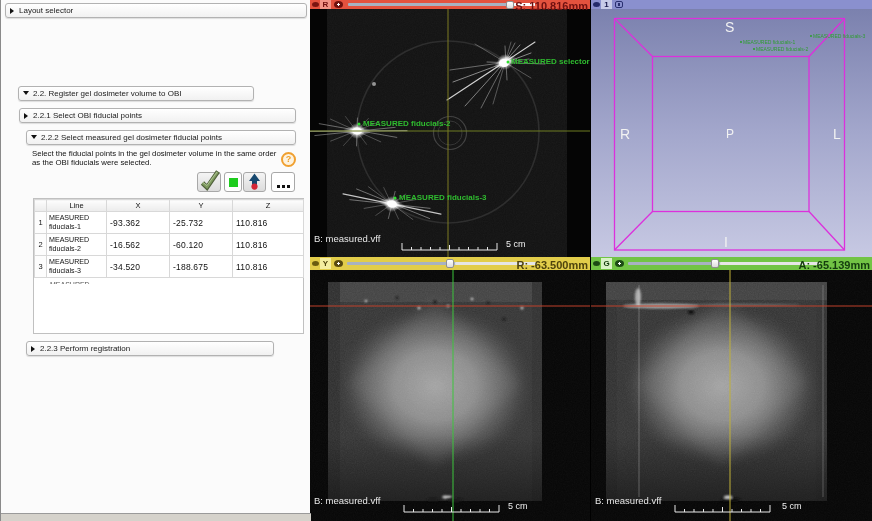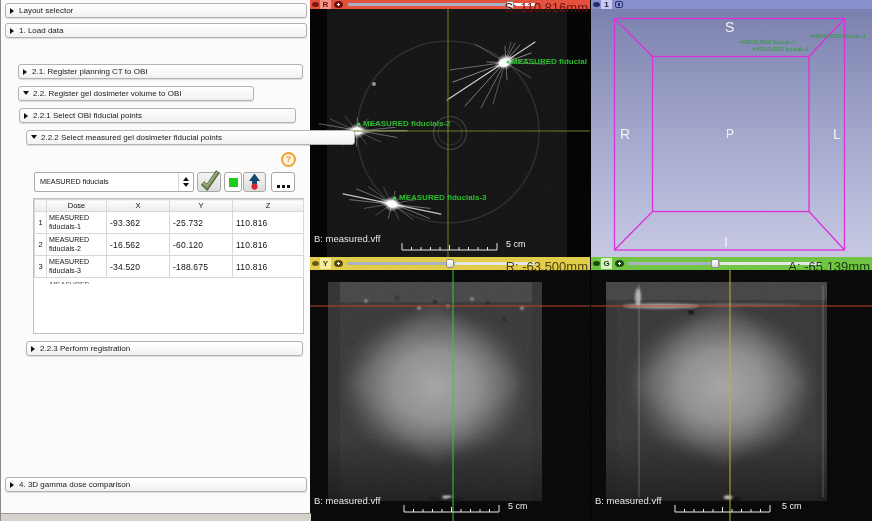--- a/index.html
+++ b/index.html
@@ -23,21 +23,21 @@
 td.val{padding-left:3px;font-size:8.5px;letter-spacing:0.2px}
 #botstrip{position:absolute;left:0;top:513px;width:310px;height:8px;background:#d5d2cb;border-top:1px solid #9a9a9a}
 #views{position:absolute;left:310px;top:0;width:562px;height:521px;background:#000}
 .view{position:absolute;overflow:hidden}
 .bar{position:absolute;left:0;top:0;width:100%;}
 .pin{position:absolute;left:2px;width:7px;height:5px;border-radius:50%}
 .lbox{position:absolute;text-align:center;font-weight:bold}
 .eye{position:absolute;border-radius:50%}
 .groove{position:absolute;height:3px;border-radius:1px}
 .handle{position:absolute;width:8px;background:linear-gradient(#fff,#dcdcdc);border:1px solid #909090;border-radius:2px}
-.bartxt{position:absolute;font-size:13px;font-weight:normal;white-space:nowrap}
+.bartxt{position:absolute;font-size:11px;font-weight:bold;white-space:nowrap}
 .ann{position:absolute;color:#e8e8e8;font-size:9.5px;white-space:nowrap}
 .cm{position:absolute;color:#f0f0f0;font-size:9px;white-space:nowrap}
 .flab{position:absolute;color:#2fbc2f;font-size:8px;font-weight:bold;white-space:nowrap}
 </style></head><body>
 <div id="views">
 
 <div class="view" style="left:0;top:0;width:280px;height:257px;background:#060606">
  <svg width="280" height="257" style="position:absolute;left:0;top:0">
   <defs>
    <filter id="noise" x="0" y="0" width="100%" height="100%">
@@ -102,21 +102,21 @@
    <line x1="120.5" y1="247" x2="120.5" y2="250"></line>
           <line x1="130" y1="247" x2="130" y2="250"></line>
    <line x1="149" y1="247" x2="149" y2="250"></line>
           <line x1="158.5" y1="247" x2="158.5" y2="250"></line>
    <line x1="168" y1="247" x2="168" y2="250"></line>
           <line x1="177.5" y1="247" x2="177.5" y2="250"></line>
    <line x1="92" y1="250" x2="187" y2="250"></line>
   </g>
  </svg>
  <div class="flab" style="left:53px;top:119px">MEASURED fiducials-2</div>
- <div class="flab" style="left:201px;top:57px">MEASURED fiducial</div>
+ <div class="flab" style="left:201px;top:57px">MEASURED selector</div>
  <div class="flab" style="left:89px;top:193px">MEASURED fiducials-3</div>
  <div class="ann" style="left:4px;top:233px">B: measured.vff</div>
  <div class="cm" style="left:196px;top:239px">5 cm</div>
  <div class="bar" style="height:9px;background:#e4523e">
    <div class="pin" style="top:2px;background:#7c1410"></div>
    <div class="lbox" style="left:10px;top:0;width:11px;height:9px;background:#f29488;color:#701010;font-size:8px;line-height:9px">R</div>
    <div class="eye" style="left:24px;top:1px;width:9px;height:7px;background:radial-gradient(circle at 50% 50%,#fff 0,#fff 1px,#70100d 1.2px,#70100d 100%)"></div>
    <div class="groove" style="left:38px;top:3px;width:187px;background:#a8b2c2"></div>
    <div class="groove" style="left:204px;top:3px;width:21px;background:#fff"></div>
    <div class="handle" style="left:196px;top:0.5px;height:8px"></div>
@@ -291,30 +291,25 @@
    <div class="groove" style="left:37px;top:5px;width:192px;background:#a8b2c2"></div>
    <div class="groove" style="left:129px;top:5px;width:100px;background:#e6e6e6"></div>
    <div class="handle" style="left:120px;top:2px;height:9px"></div>
    <div class="bartxt" style="right:2px;top:2px;color:#143c0e">A: -65.139mm</div>
  </div>
 </div>
 </div>
 
 <div id="panel">
  <div class="cbtn" style="left:4px;top:3px;width:302px"><span class="tri"></span>Layout selector</div>
- <div class="cbtn" style="left:4px;top:23px;width:302px"><span class="tri"></span>1. Load data</div>
- <div class="cbtn" style="left:17px;top:64px;width:285px"><span class="tri"></span>2.1. Register planning CT to OBI</div>
  <div class="cbtn" style="left:17px;top:86px;width:236px"><span class="trid"></span>2.2. Register gel dosimeter volume to OBI</div>
  <div class="cbtn" style="left:18px;top:108px;width:277px"><span class="tri"></span>2.2.1 Select OBI fiducial points</div>
- <div class="cbtn" style="left:25px;top:130px;width:329px"><span class="trid"></span>2.2.2 Select measured gel dosimeter fiducial points</div>
+ <div class="cbtn" style="left:25px;top:130px;width:270px"><span class="trid"></span>2.2.2 Select measured gel dosimeter fiducial points</div>
+ <div id="instr">Select the fiducial points in the gel dosimeter volume in the same order<br>as the OBI fiducials were selected.</div>
  <div id="help">?</div>
- <div id="combo">MEASURED fiducials<span class="sp">
-        <span class="ua"></span>
-        <span class="da"></span>
-      </span></div>
  <div class="pbtn" style="left:196px;width:24px;overflow:visible">
    <svg width="24" height="26" style="position:absolute;left:0;top:-5px">
         <path d="M4.5 15 L9 19.5 L20 3.5" stroke="#50603c" stroke-width="4.6" fill="none"></path>
         <path d="M4.5 15 L9 19 L19.5 4" stroke="#7e9a5e" stroke-width="2.6" fill="none"></path>
         <path d="M5 14.5 L9 17.5 L19 4" stroke="#b2c69a" stroke-width="0.9" fill="none"></path>
       </svg>
  </div>
  <div class="pbtn" style="left:223px;width:18px;background:#fff">
       <div style="position:absolute;left:4px;top:5px;width:9px;height:9px;background:#1ecc1e"></div>
     </div>
@@ -327,21 +322,21 @@
  <div class="pbtn" style="left:270px;width:24px;background:#fff">
       <div style="position:absolute;left:5px;top:12px;width:2.5px;height:2.5px;background:#111"></div>
       <div style="position:absolute;left:10px;top:12px;width:2.5px;height:2.5px;background:#111"></div>
       <div style="position:absolute;left:15px;top:12px;width:2.5px;height:2.5px;background:#111"></div>
     </div>
  <div id="tblwrap">
   <table>
    <tbody>
           <tr>
             <th style="width:12px"></th>
-            <th style="width:60px">Dose</th>
+            <th style="width:60px">Line</th>
             <th style="width:63px">X</th>
             <th style="width:63px">Y</th>
             <th>Z</th>
           </tr>
    <tr>
             <td class="num">1</td>
             <td class="lab">MEASURED<br>fiducials-1</td>
             <td class="val">-93.362</td>
             <td class="val">-25.732</td>
             <td class="val">110.816</td>
@@ -357,16 +352,15 @@
             <td class="num">3</td>
             <td class="lab">MEASURED<br>fiducials-3</td>
             <td class="val">-34.520</td>
             <td class="val">-188.675</td>
             <td class="val">110.816</td>
           </tr>
   </tbody>
       </table>
   <div style="position:absolute;left:13px;top:82px;width:60px;height:2.5px;overflow:hidden;font-size:7px;padding-left:3px;color:#555">MEASURED</div>
  </div>
- <div class="cbtn" style="left:25px;top:341px;width:277px"><span class="tri"></span>2.2.3 Perform registration</div>
- <div class="cbtn" style="left:4px;top:477px;width:302px"><span class="tri"></span>4. 3D gamma dose comparison</div>
+ <div class="cbtn" style="left:25px;top:341px;width:248px"><span class="tri"></span>2.2.3 Perform registration</div>
  <div id="botstrip"></div>
 </div>
 
 </body></html>

